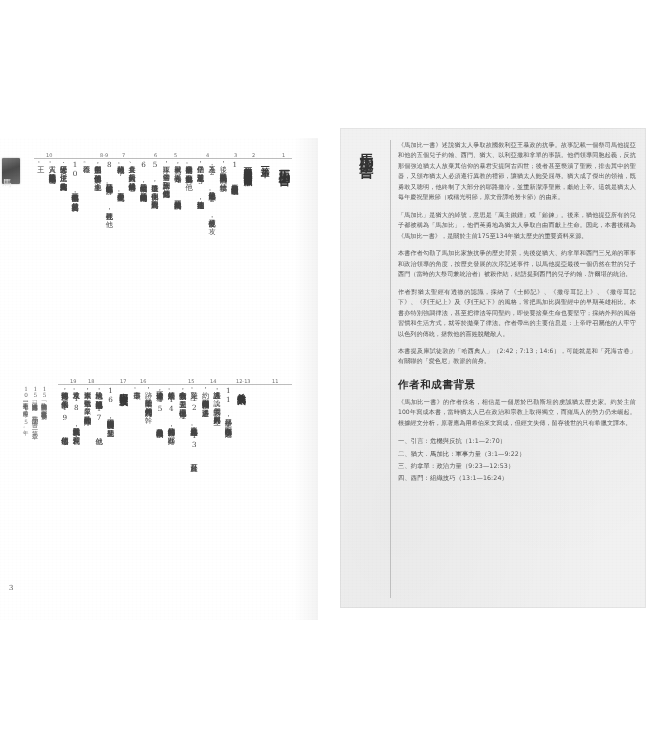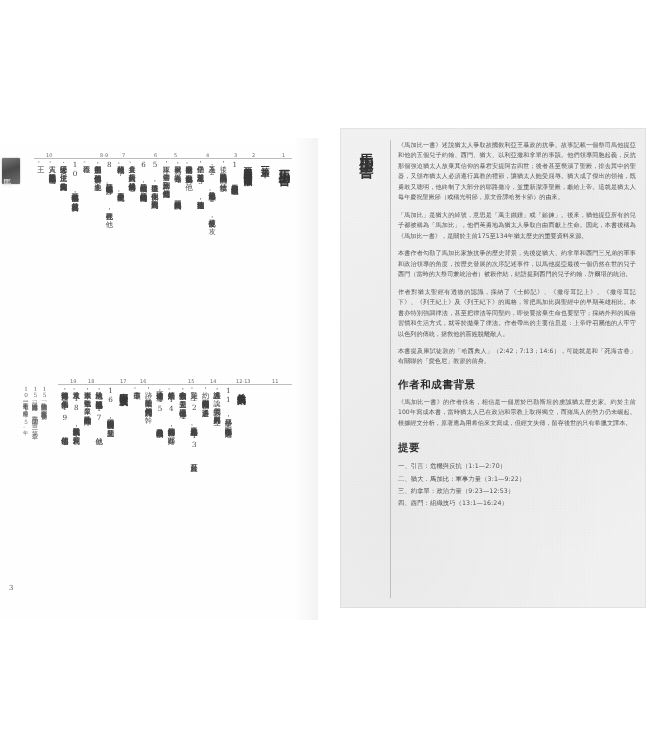--- a/index.html
+++ b/index.html
@@ -328,21 +328,20 @@
     <div class="rp-body">
       <p class="rp-para">《馬加比一書》述說猶太人爭取故國敘利亞王暴政的抗爭。故事記載一個祭司馬他提亞和他的五個兒子約翰、西門、猶大、以利亞撒和拿單的事蹟。他們領導同胞起義，反抗那個強迫猶太人放棄其信仰的暴君安提阿古四世；後者甚至褻瀆了聖殿，排去其中的聖器，又頒布猶太人必須遵行異教的禮節，讓猶太人飽受屈辱。猶大成了傑出的領袖，既勇敢又聰明，他終制了大部分的耶路撒冷，並重新潔淨聖殿，獻給上帝。這就是猶太人每年慶祝聖殿節（或稱光明節，原文音譯哈努卡節）的由來。</p>
       <p class="rp-para">「馬加比」是猶大的綽號，意思是「萬主鐵錘」或「鎚鍊」。後來，猶他提亞所有的兒子都被稱為「馬加比」，他們英勇地為猶太人爭取自由而獻上生命。因此，本書後稱為《馬加比一書》，是關於主前175至134年猶太歷史的重要資料來源。</p>
       <p class="rp-para">本書作者勾勒了馬加比家族抗爭的歷史背景，先後從猶大、約拿單和西門三兄弟的軍事和政治領導的角度，按歷史發展的次序記述事件，以馬他提亞最後一個仍然在世的兒子西門（當時的大祭司兼統治者）被殺作結，結語提到西門的兒子約翰．許爾堪的統治。</p>
       <p class="rp-para">作者對猶太聖經有透徹的認識，採納了《士師記》、《撒母耳記上》、《撒母耳記下》、《列王紀上》及《列王紀下》的風格，常把馬加比與聖經中的早期英雄相比。本書亦特別強調律法，甚至把律法等同聖約，即使要捨棄生命也要堅守；採納外邦的風俗習慣和生活方式，就等於拋棄了律法。作者帶出的主要信息是：上帝呼召屬他的人牢守以色列的傳統，拯救他的百姓脫離敵人。</p>
       <p class="rp-para">本書提及庫試徒敦的「哈西典人」（2:42；7:13；14:6），可能就是和「死海古卷」有關聯的「愛色尼」教派的前身。</p>
 
       <h2 class="rp-h2">作者和成書背景</h2>
       <p class="rp-para">《馬加比一書》的作者佚名，相信是一個居於巴勒斯坦的虔誠猶太歷史家。約於主前100年寫成本書，當時猶太人已在政治和宗教上取得獨立，而羅馬人的勢力仍未崛起。根據經文分析，原著應為用希伯來文寫成，但經文失傳，留存後世的只有希臘文譯本。</p>
 
-      <h2 class="rp-h2 tight">提要</h2>
       <ul class="rp-list">
         <li>一、引言：危機與反抗（1:1—2:70）</li>
         <li>二、猶大．馬加比：軍事力量（3:1—9:22）</li>
         <li>三、約拿單：政治力量（9:23—12:53）</li>
         <li>四、西門：組織技巧（13:1—16:24）</li>
       </ul>
     </div>
   </div>
   <div class="grain"></div>
 </div>

